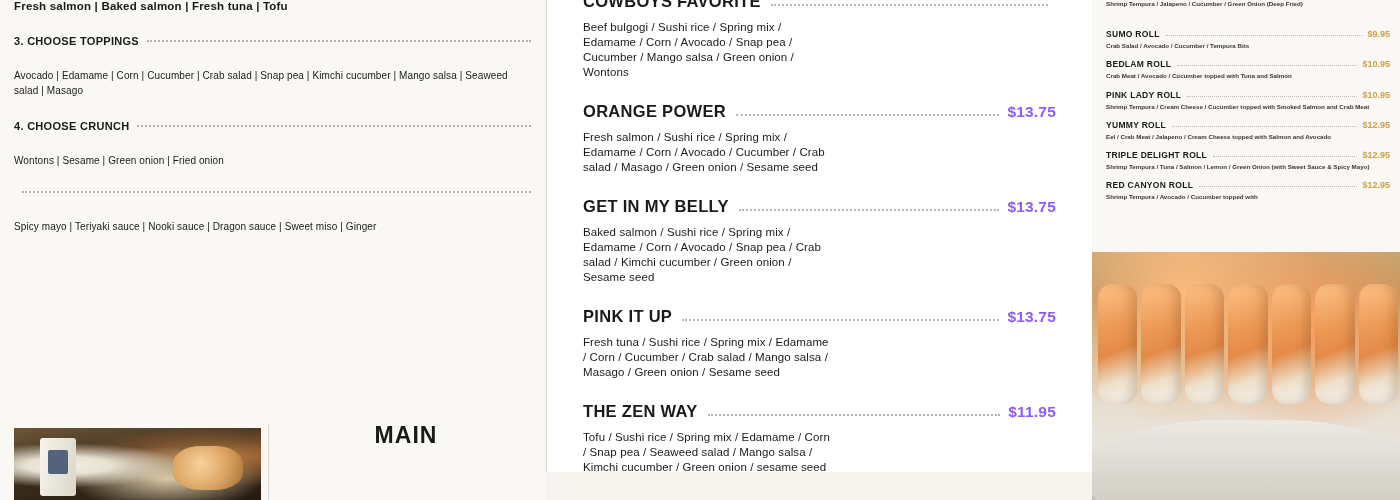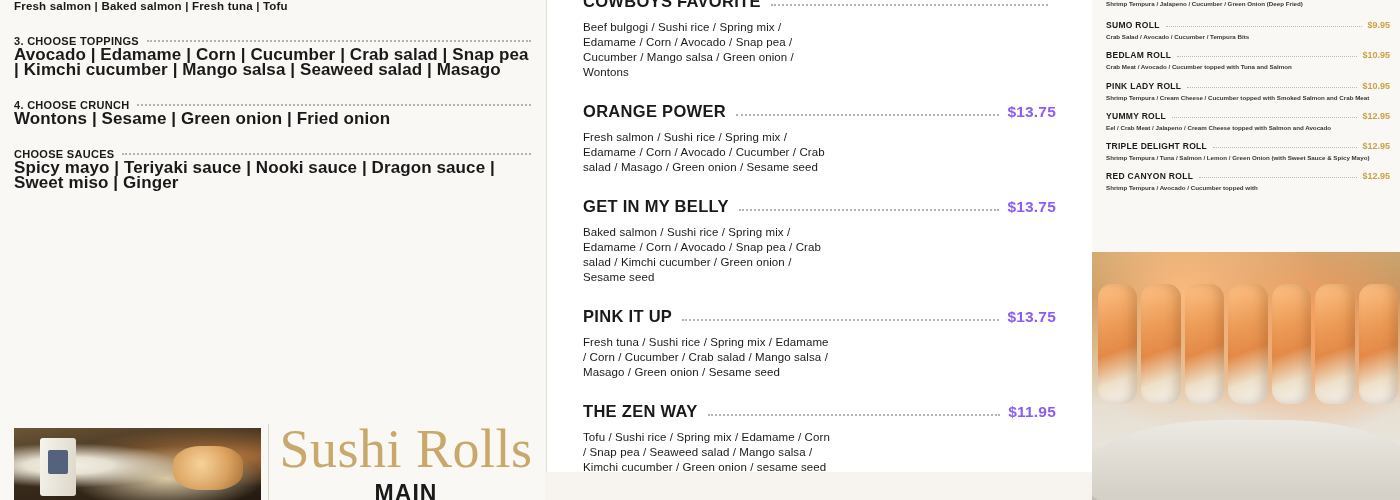--- a/index.html
+++ b/index.html
@@ -39,22 +39,22 @@
   h2.sec{
     font-size:11px;font-weight:bold;letter-spacing:.3px;
     margin:22px 0 0 0;display:flex;align-items:flex-end;
   }
   h2.sec .lbl{white-space:nowrap;}
   .dots{
     flex:1;border-bottom:2px dotted #b9b2a6;
     margin:0 0 5px 8px;height:1px;
   }
   .sec-body{
-    font-size:17px;font-weight:bold;line-height:15px;
-    margin-top:0;letter-spacing:.1px;
+    font-size:10px;font-weight:normal;line-height:15px;
+    margin-top:21px;letter-spacing:.1px;
   }
 
   
   .left-photo{
     position:absolute;left:14px;top:428px;width:247px;height:72px;
     overflow:hidden;background:#2b2218;
   }
   .left-photo .ph{
     position:absolute;inset:0;
     background:
@@ -172,35 +172,33 @@
       </h2>
       <div class="sec-body">Avocado | Edamame | Corn | Cucumber | Crab salad | Snap pea | Kimchi cucumber | Mango salsa | Seaweed salad | Masago</div>
 
       <h2 class="sec">
         <span class="lbl">4. CHOOSE CRUNCH</span>
         <span class="dots"></span>
       </h2>
       <div class="sec-body">Wontons | Sesame | Green onion | Fried onion</div>
 
       <h2 class="sec">
-        <span class="lbl">CHOOSE SAUCES</span>
         <span class="dots"></span>
       </h2>
       <div class="sec-body">Spicy mayo | Teriyaki sauce | Nooki sauce | Dragon sauce | Sweet miso | Ginger</div>
     </div>
 
     <div class="left-photo">
       <div class="ph"></div>
       <div class="bottle"></div>
       <div class="roll"></div>
     </div>
 
     <div class="title-rule"></div>
     <div class="title-block">
-      <div class="title-main">Sushi Rolls</div>
       <div class="title-sub">MAIN</div>
     </div>
   </div>
 
   <div class="col-mid">
     <div class="mid-inner" style="padding-top:0">
 
       <div class="item" style="margin-top:-8px">
         <div class="item-head">
           <span class="item-name">COWBOYS FAVORITE</span>
@@ -246,21 +244,21 @@
         <div class="item-desc">Tofu / Sushi rice / Spring mix / Edamame / Corn / Snap pea / Seaweed salad / Mango salsa / Kimchi cucumber / Green onion / sesame seed</div>
       </div>
 
     </div>
   </div>
 
   <div class="col-right">
     <div class="right-inner" style="padding-top:2px">
       <div class="r-top">Shrimp Tempura / Jalapeno / Cucumber / Green Onion (Deep Fried)</div>
 
-      <div class="r-item" style="margin-top:12px">
+      <div class="r-item" style="margin-top:21px">
         <div class="r-head">
           <span class="r-name">SUMO ROLL</span>
           <span class="r-dots"></span>
           <span class="r-price">$9.95</span>
         </div>
         <div class="r-desc">Crab Salad / Avocado / Cucumber / Tempura Bits</div>
       </div>
 
       <div class="r-item">
         <div class="r-head">

